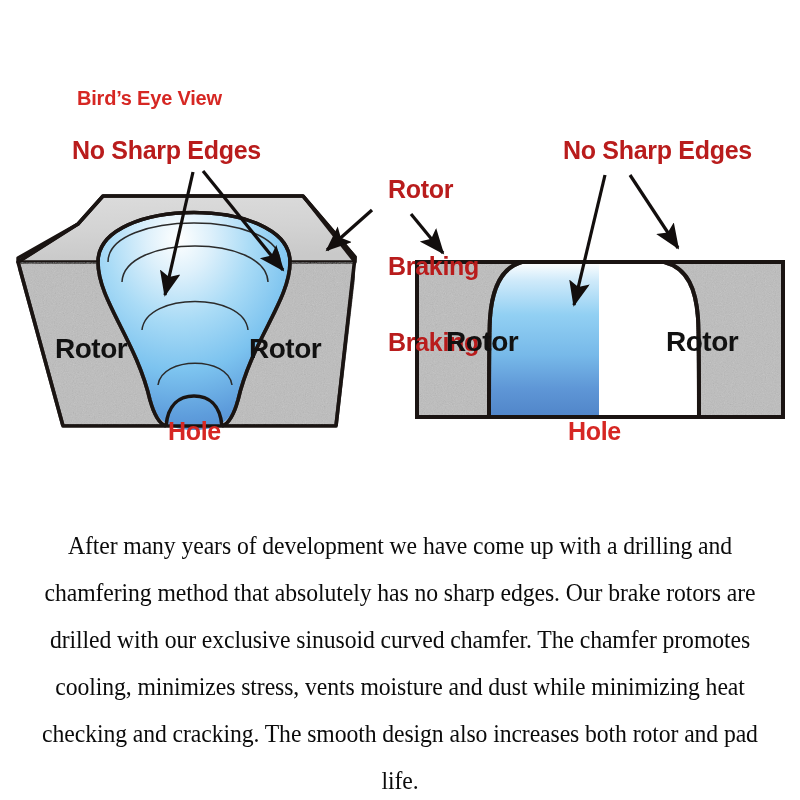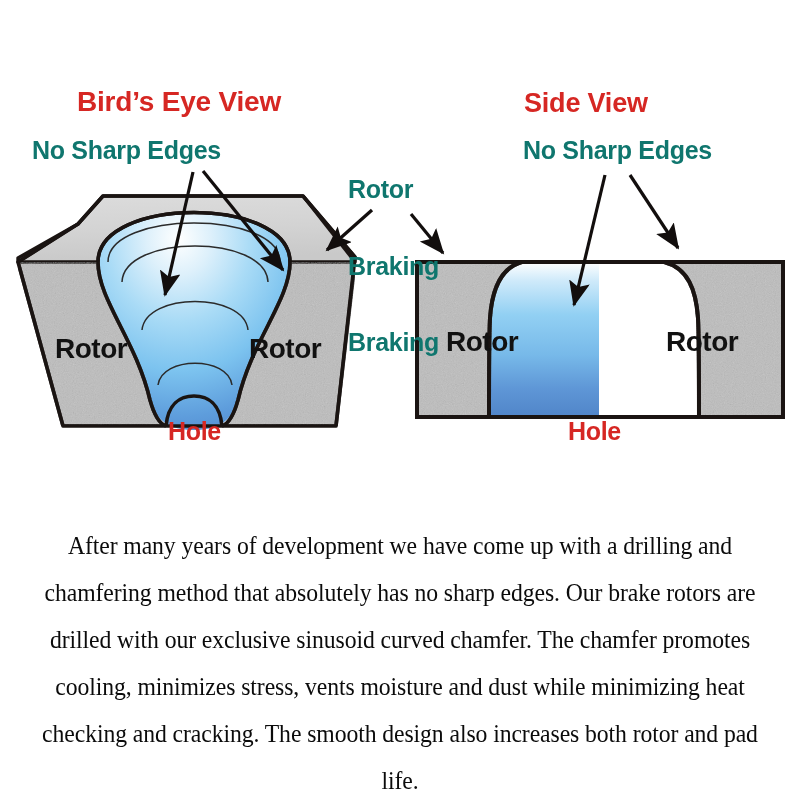--- a/index.html
+++ b/index.html
@@ -37,23 +37,23 @@
   
   .lbl {
     position: absolute;
     font-family: "Liberation Sans", sans-serif;
     font-weight: bold;
     white-space: pre;
     line-height: 1.02;
     letter-spacing: -0.3px;
   }
   .lbl.red   { color: #d62723; }
-  .lbl.black { color: #0f766e; }
-
-  .title-bev   { left: 77px;  top: 88px;  font-size: 28px; letter-spacing: -0.2px; }
+  .lbl.black { color: #b91c1c; margin-left: 40px; }
+
+  .title-bev   { left: 77px;  top: 88px;  font-size: 20px; letter-spacing: -0.2px; }
   .title-sv    { left: 524px; top: 90px;  font-size: 27px; letter-spacing: -0.2px; }
 
   .nse-left    { left: 32px;  top: 138px; font-size: 25px; }
   .nse-right   { left: 523px; top: 138px; font-size: 25px; }
 
   .rbs         { left: 348px; top: 126px; font-size: 25px; text-align: left; }
   .rbs span    { display: block; }
 
   .hole-left   { left: 168px; top: 419px; font-size: 25px; }
   .hole-right  { left: 568px; top: 419px; font-size: 25px; }
@@ -225,21 +225,20 @@
         <path d="M 411,214 L 443,253"></path>
 
         <path d="M 605,175 L 574,305"></path>
 
         <path d="M 630,175 L 678,248"></path>
       </g>
     </svg>
 
     <div class="lbl red title-bev">Bird’s Eye View</div>
 
-    <div class="lbl red title-sv">Side View</div>
 
     <div class="lbl black nse-left">No Sharp Edges</div>
 
     <div class="lbl black nse-right">No Sharp Edges</div>
 
     <div class="lbl black rbs">
       <span>Rotor</span>
       <span>Braking</span>
       <span>Braking</span>
     </div>

